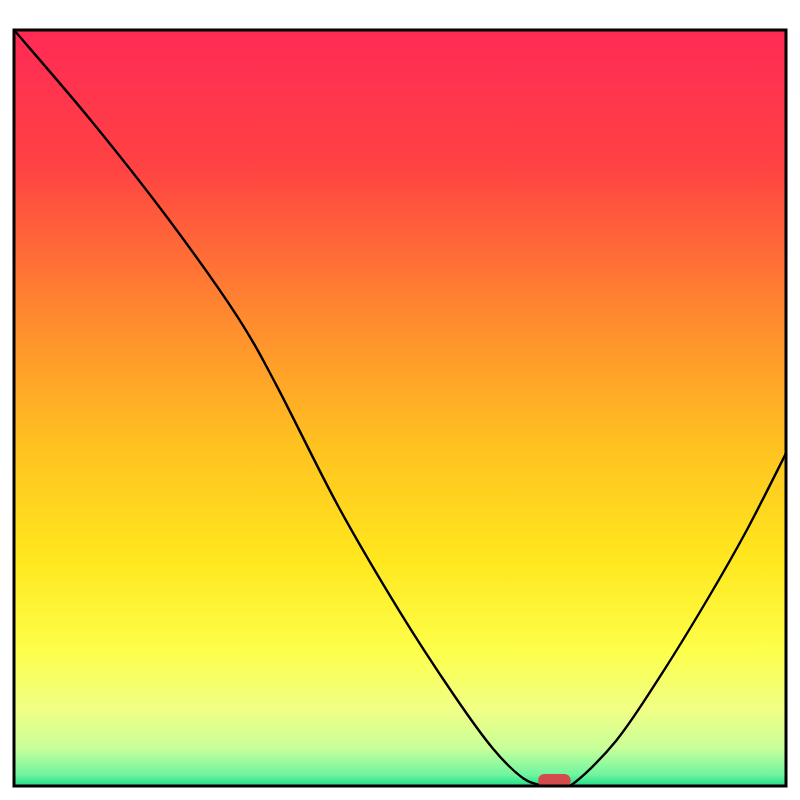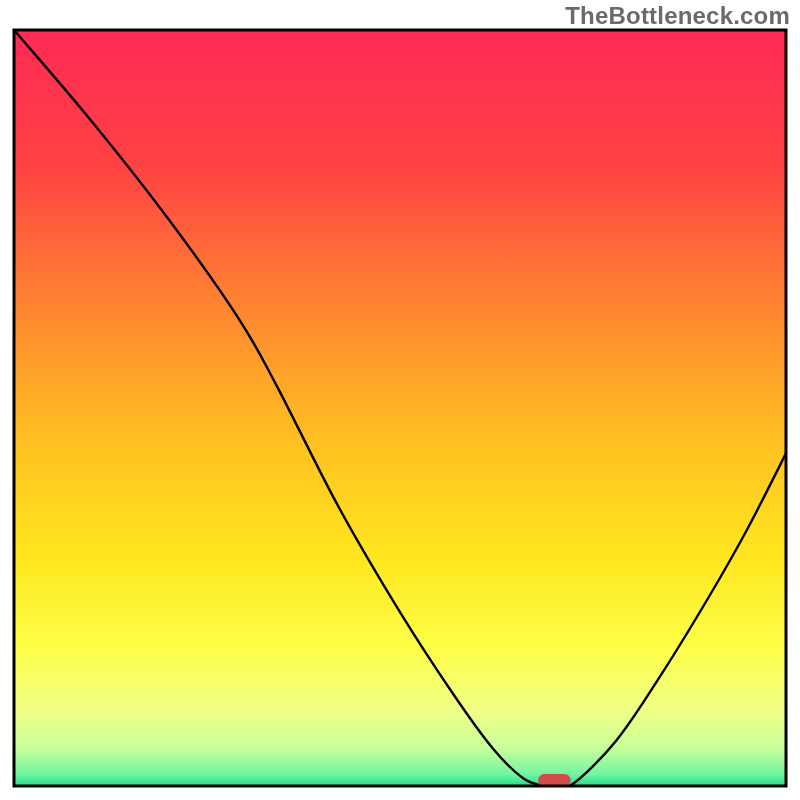--- a/index.html
+++ b/index.html
@@ -31,21 +31,20 @@
     left: 0;
     top: 0;
     width: 800px;
     height: 800px;
   }
 </style>
 </head>
 <body>
 
 <div class="chart-container">
-  <div class="watermark">TheBottleneck.com</div>
   <svg class="plot" viewBox="0 0 800 800" preserveAspectRatio="none">
     <defs>
       <linearGradient id="bg-grad" x1="0" y1="0" x2="0" y2="1">
           <stop offset="0%" stop-color="#ff2a55"></stop>
           <stop offset="18%" stop-color="#ff4243"></stop>
           <stop offset="38%" stop-color="#ff8a2f"></stop>
           <stop offset="55.00000000000001%" stop-color="#ffc220"></stop>
           <stop offset="70%" stop-color="#ffe71e"></stop>
           <stop offset="82%" stop-color="#fdff4a"></stop>
           <stop offset="90%" stop-color="#f0ff86"></stop>

